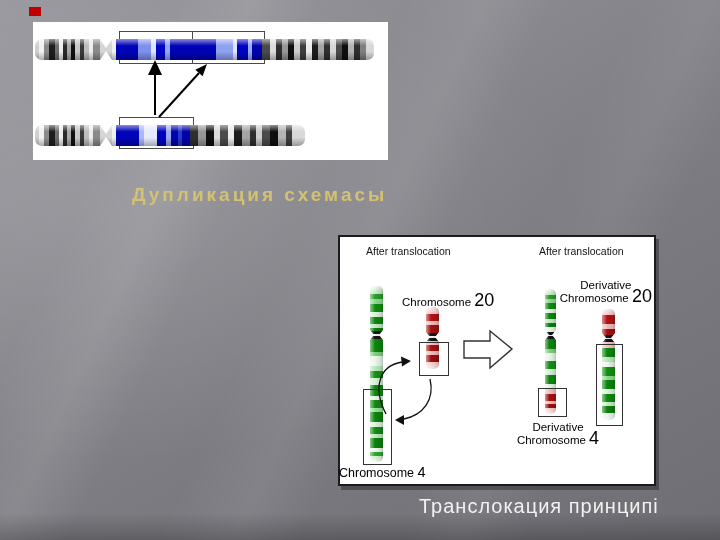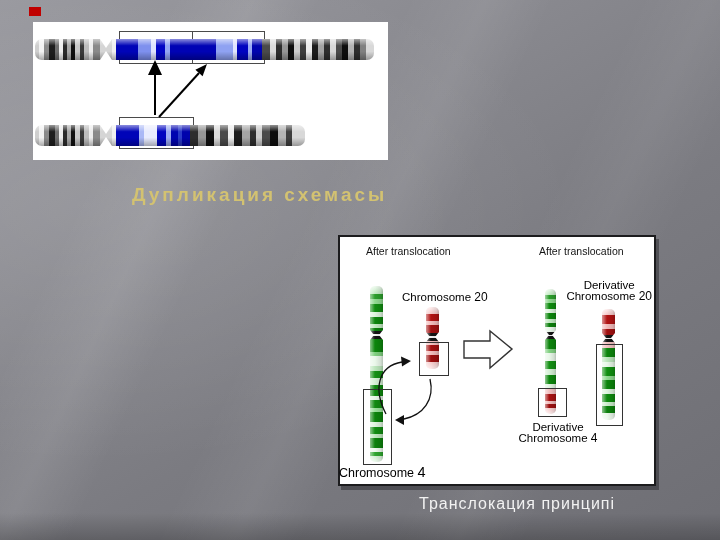--- a/index.html
+++ b/index.html
@@ -56,30 +56,30 @@
         #b4b4b4 243px,#b4b4b4 251px,#3e3e3e 251px,#3e3e3e 257px,#d8d8d8 257px,#d8d8d8 270px);}
   .hpinch-t,.hpinch-b{position:absolute;left:65px;width:0;height:0;
     border-left:6px solid transparent;border-right:6px solid transparent;}
   .hpinch-t{top:0;border-top:9px solid #ffffff;}
   .hpinch-b{bottom:0;border-bottom:9px solid #ffffff;}
   .dup-arrows{position:absolute;left:0;top:0;width:355px;height:138px;}
 
   
   .caption-gold{position:absolute;left:132px;top:184px;font-size:19px;font-weight:bold;
     letter-spacing:3px;color:#d3c271;}
-  .caption-white{position:absolute;left:419px;top:495px;font-size:16px;letter-spacing:1px;color:#f2f2f2;}
+  .caption-white{position:absolute;left:419px;top:495px;font-size:20px;letter-spacing:1px;color:#f2f2f2;}
 
   
   .trans-panel{position:absolute;left:338px;top:235px;width:314px;height:247px;background:#ffffff;
     border:2px solid #1c1c1e;box-sizing:content-box;box-shadow:3px 4px 0 rgba(30,30,36,.45);}
   .t-label{position:absolute;font-size:10.5px;color:#141414;white-space:nowrap;}
   .t-before{left:26px;top:8px;}
   .t-after{left:199px;top:8px;}
   .b-label{position:absolute;font-size:11.5px;font-weight:normal;color:#000;white-space:nowrap;}
-  .b-num{font-size:12px;}
+  .b-num{font-size:18px;}
   .lbl-chr20{left:62px;top:53px;}
   .lbl-der20{right:2px;top:43px;text-align:center;line-height:11px;}
   .lbl-der4{left:168px;width:100px;text-align:center;top:185px;line-height:11px;}
   .lbl-chr4{left:-1px;top:227px;font-size:12.5px;}
   .lbl-chr4 .b-num{font-size:14.5px;}
 
   .chromo-v{position:absolute;border-radius:5px;overflow:visible;}
   .chromo-v .body{position:absolute;left:0;top:0;width:100%;height:100%;border-radius:5px;}
   .vpinch-l,.vpinch-r{position:absolute;width:0;height:0;z-index:3;
     border-top:5px solid transparent;border-bottom:5px solid transparent;}

